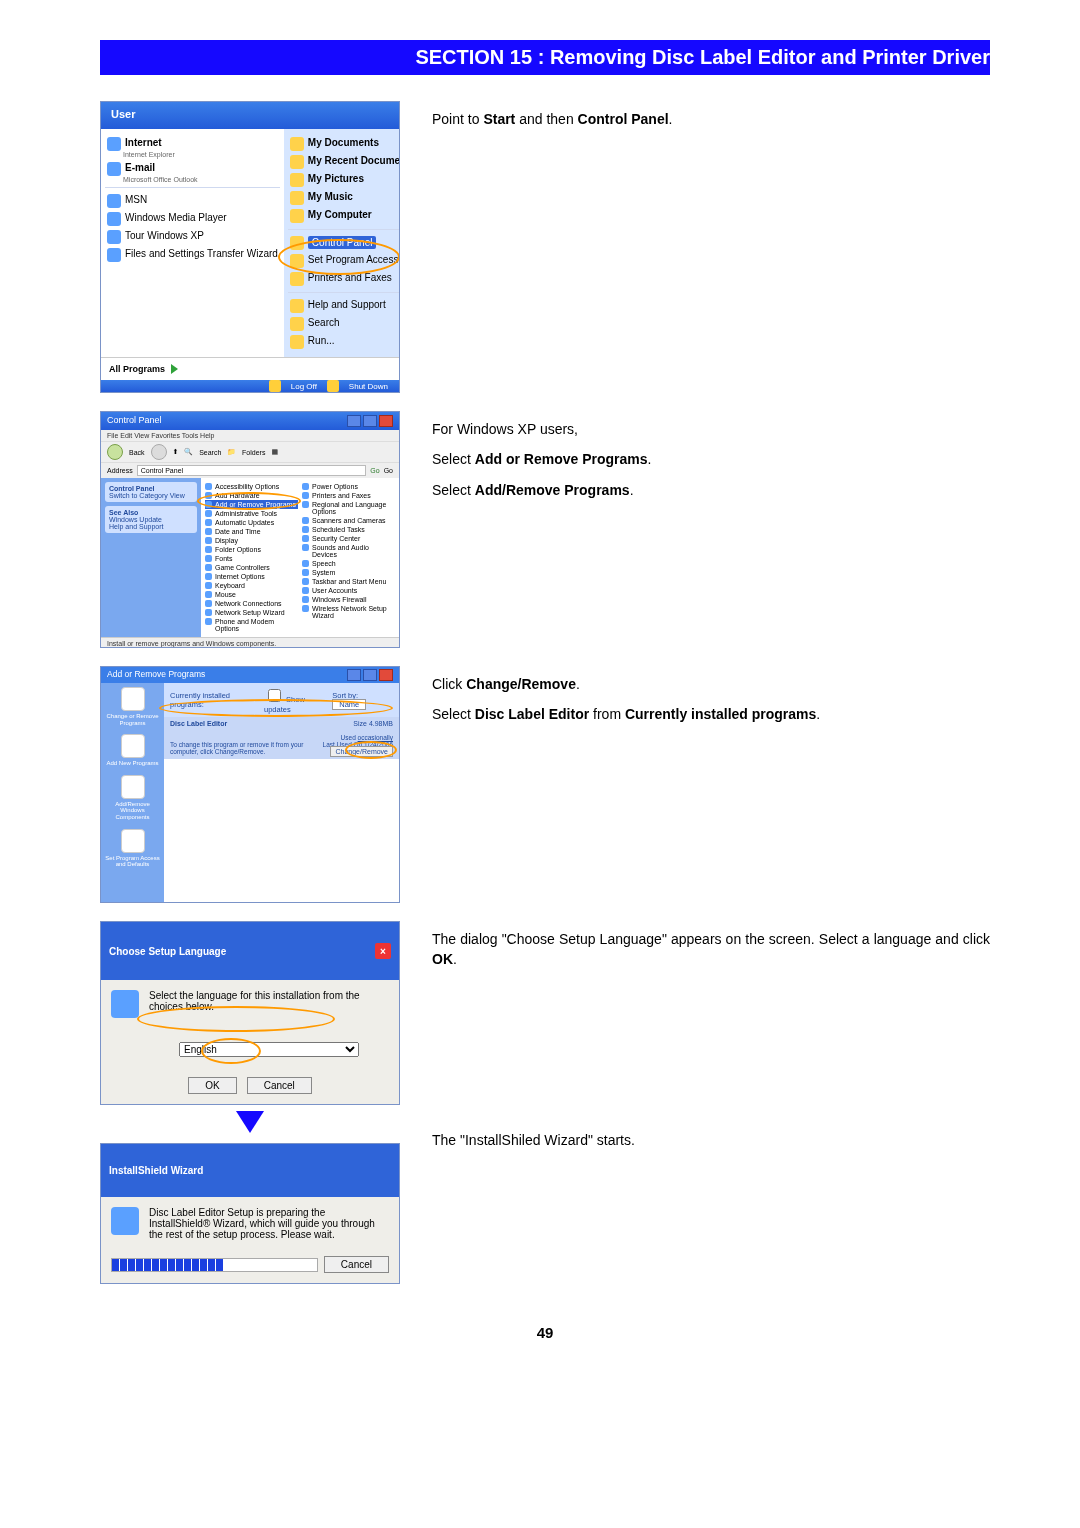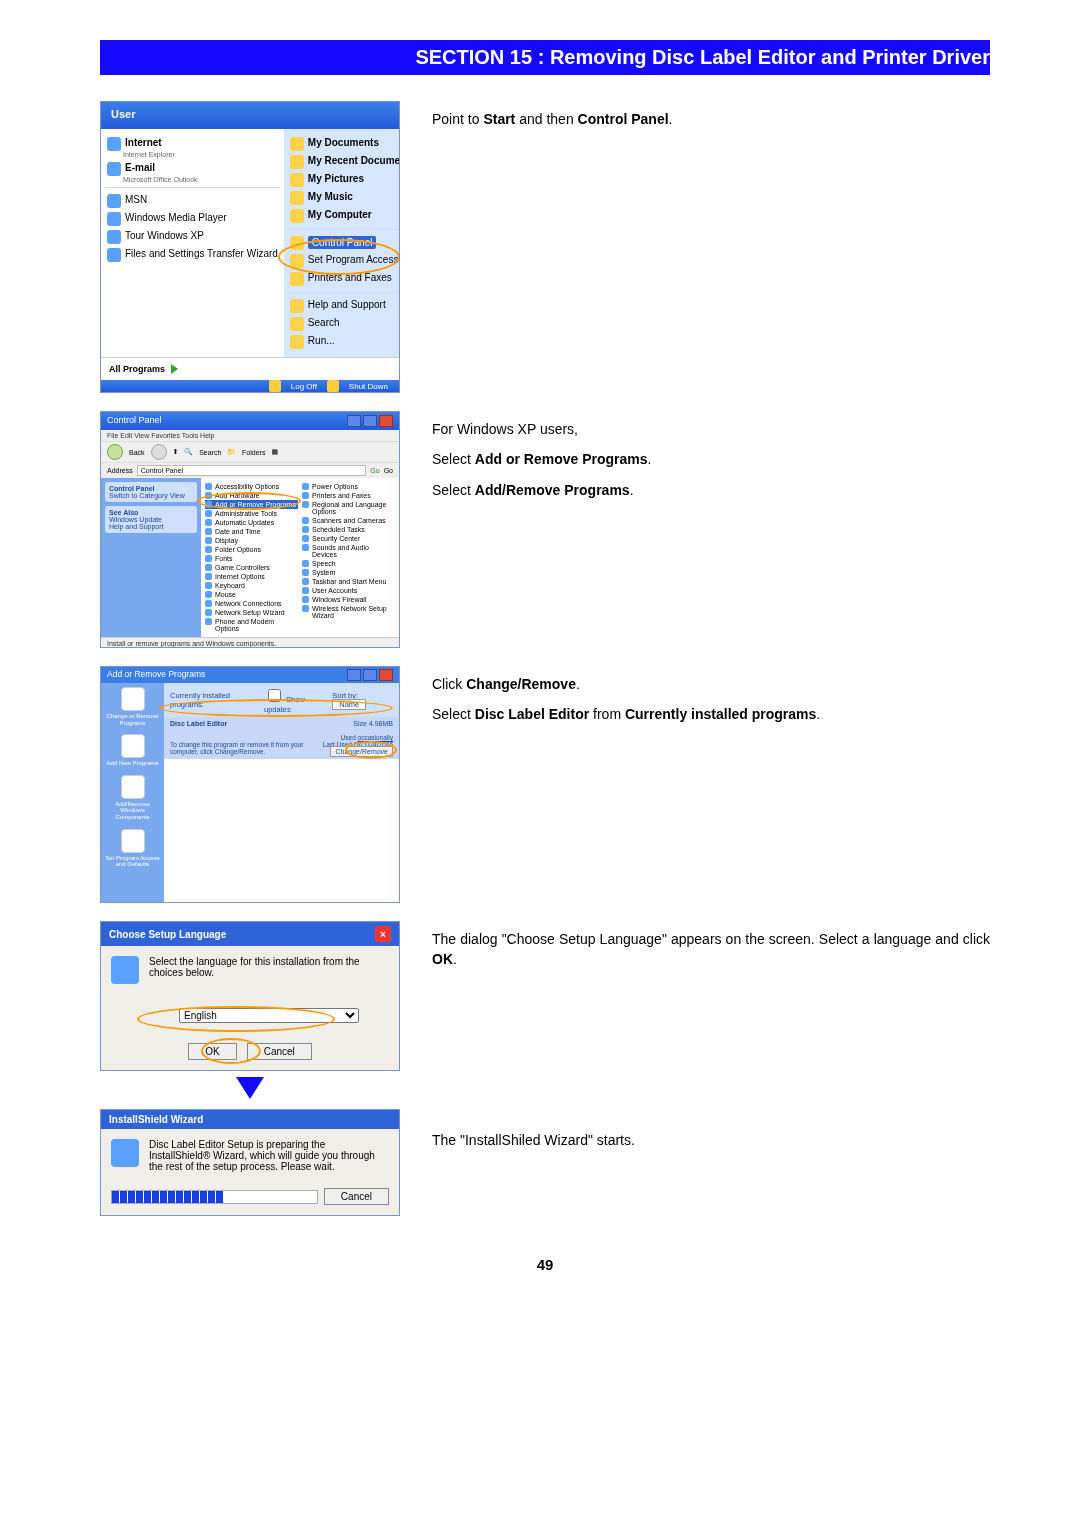--- a/index.html
+++ b/index.html
@@ -57,21 +57,21 @@
   .arp-side .btn{display:flex;flex-direction:column;align-items:center;font-size:6px;text-align:center;line-height:1.1}
   .arp-side .btn .ic{width:22px;height:22px;border-radius:4px;background:#fff;margin-bottom:2px;border:1px solid #ccc}
   .arp-main{flex:1;background:#ef4444;display:flex;flex-direction:column}
   .arp-head{background:#cfe0ff;padding:3px 6px;display:flex;justify-content:space-between;align-items:center;color:#214a9c}
   .arp-list{flex:1;background:#fff;position:relative}
   .arp-row{background:#c7d7f7;color:#214a9c;padding:3px 6px;display:flex;justify-content:space-between;font-size:7px}
   .arp-info{background:#c7d7f7;padding:4px 6px;color:#214a9c;font-size:6.5px;display:flex;justify-content:space-between;align-items:flex-end}
   .arp-changebtn{background:#efefef;border:1px solid #999;padding:1px 4px;font-size:7px}
   
   .dlg{font-size:10px}
-  .dlg .ttl{background:#2f64d8;color:#fff;padding:4px 8px;font-weight:bold;display:flex;justify-content:space-between;align-items:center}
+  .dlg .ttl{background:#2f64d8;color:#fff;padding:21px 8px;font-weight:bold;display:flex;justify-content:space-between;align-items:center}
   .dlg .ttl .x{background:#e33;color:#fff;width:16px;height:16px;display:flex;align-items:center;justify-content:center;font-weight:bold;border-radius:2px}
   .dlg .body{background:#efeee9;padding:10px;display:flex;gap:10px}
   .dlg .ic{width:28px;height:28px;background:#5aa0ff;border-radius:4px;flex:0 0 28px}
   .dlg-lang .body{flex-direction:column;align-items:center}
   .dlg-lang .toprow{display:flex;gap:10px;align-items:flex-start}
   .dlg select{width:180px;font-size:10px;margin:14px 0 10px 38px}
   .dlg .btnrow{display:flex;gap:10px;justify-content:center}
   .dlg .btn{background:#efefef;border:1px solid #888;padding:2px 16px;font-size:10px}
   .arrow-down{width:0;height:0;border-left:14px solid transparent;border-right:14px solid transparent;border-top:22px solid #1508ff;margin:6px auto 10px}
   .dlg-ish .body{align-items:flex-start}

